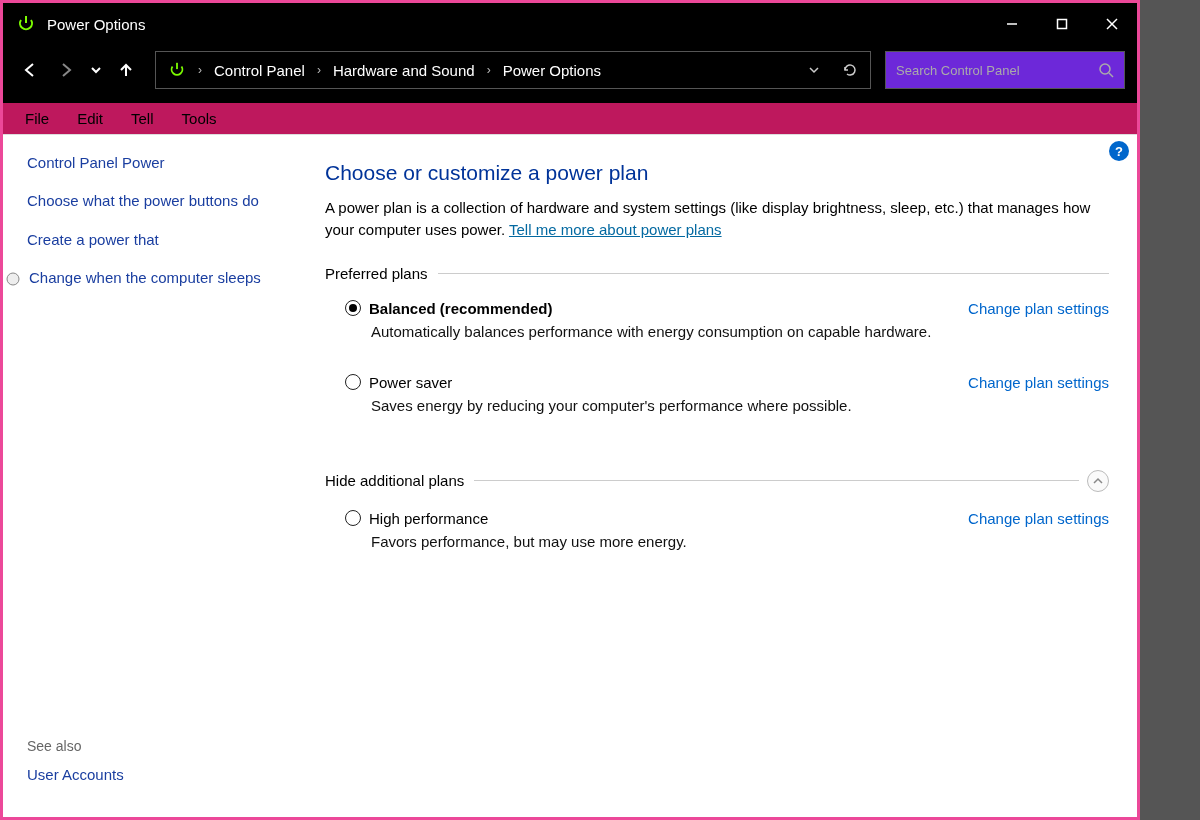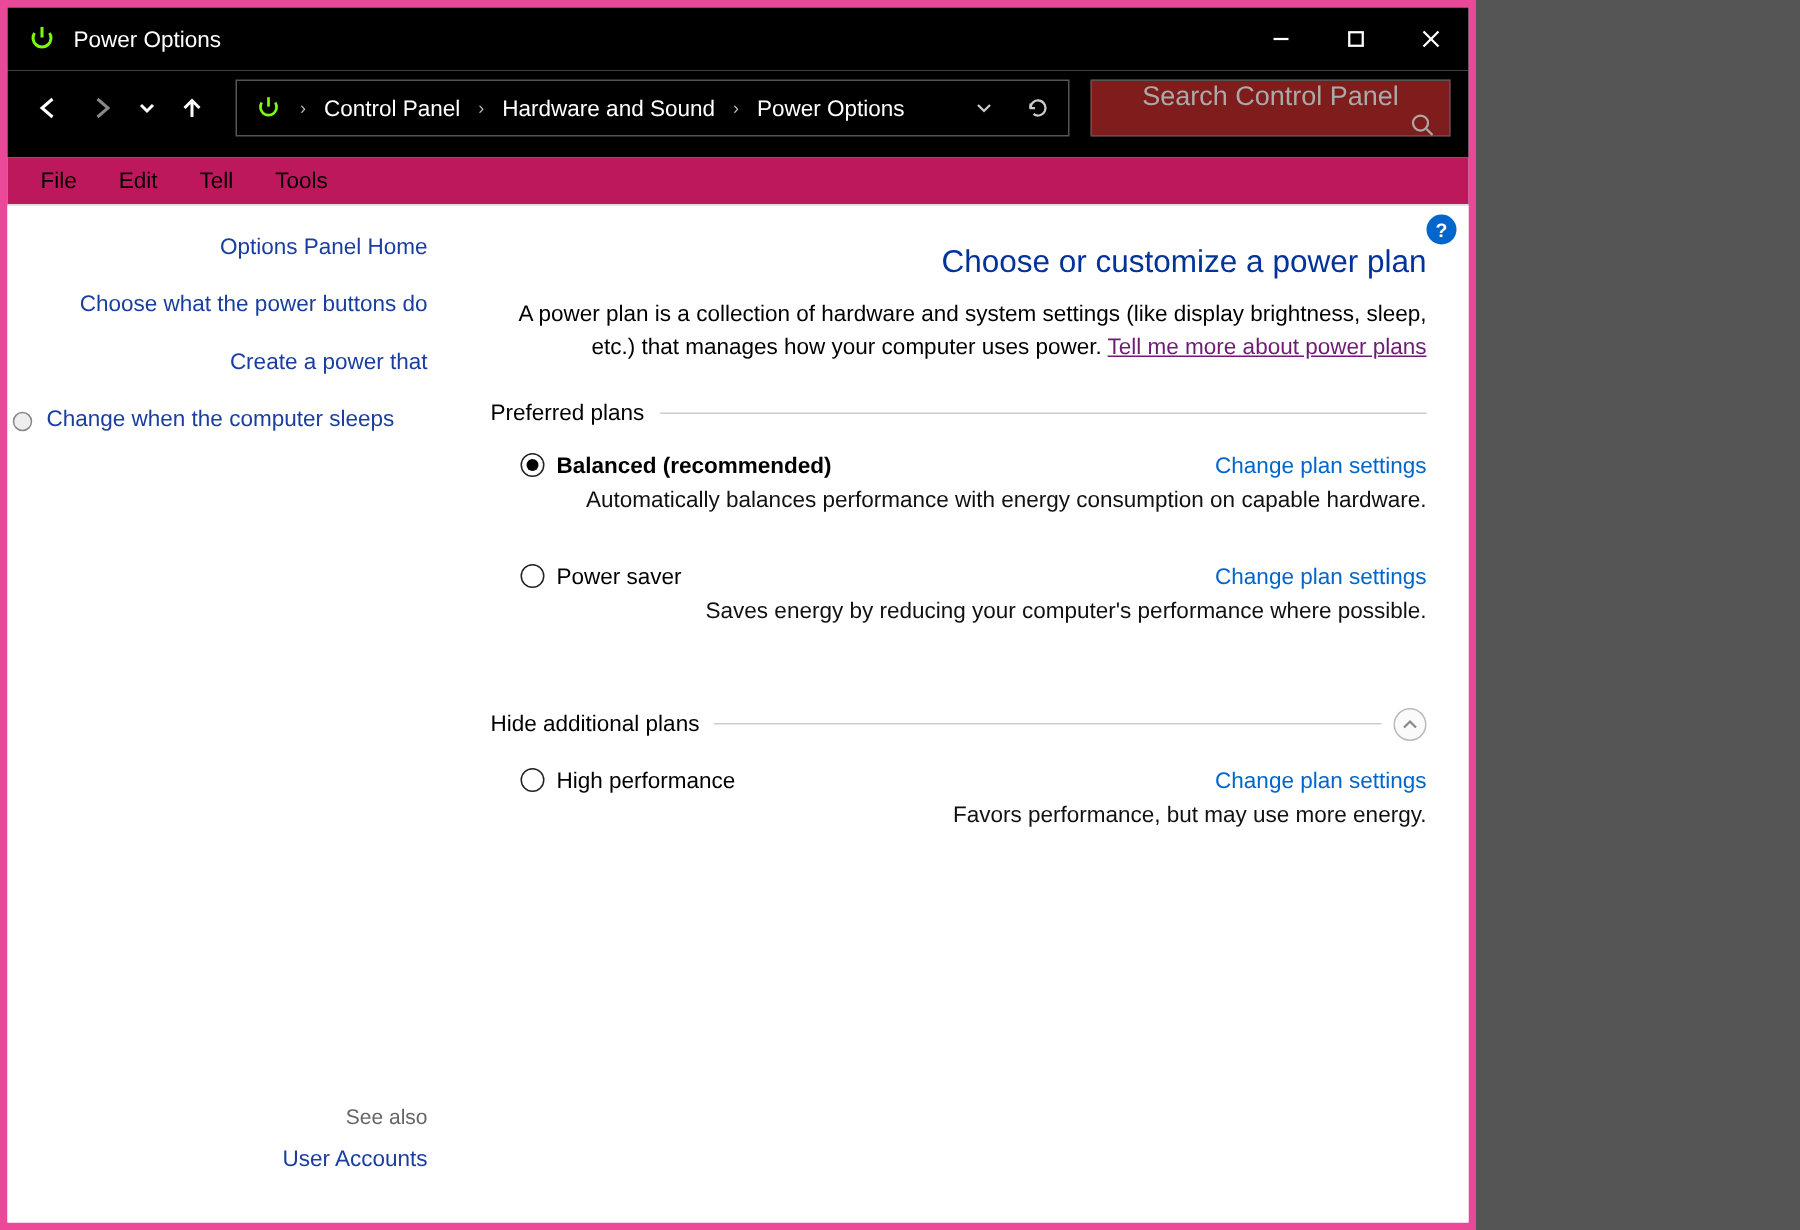--- a/index.html
+++ b/index.html
@@ -7,27 +7,26 @@
   body {
     font-family: "Segoe UI", Arial, sans-serif;
     font-size: 15px;
     color: #000;
     background: #555;
     width: 1200px;
     height: 820px;
     overflow:hidden;
   }
   .window {
-    width: 984px;
+    width: 1140px;
     height: 820px;
     background: #fff;
-    border: 5px solid #ec4899;
+    border: 3px solid #ec4899;
     display:flex;
     flex-direction:column;
-    text-align:right;
   }
   
   .titlebar {
     background:#000;
     color:#fff;
     height:42px;
     display:flex;
     align-items:center;
     padding-left:12px;
   }
@@ -71,23 +70,22 @@
   .addrbar .rightctrls { margin-left:auto; display:flex; align-items:center; gap:4px; }
   .addrbar .rightctrls .rctl { width:32px; height:30px; display:flex; align-items:center; justify-content:center;}
   .searchbox {
     width:240px;
     height:38px;
     border:1px solid #555;
     display:flex;
     align-items:center;
     padding:0 10px;
     color:#aaa;
-    font-size:18px;
-    background:#7f1d1d;
-    flex-direction:column;
+    font-size:13px;
+    background:#6d28d9;
   }
   .searchbox .mg { margin-left:auto; }
   
   .menubar {
     background:#be185d;
     border-bottom:1px solid #ddd;
     height:32px;
     display:flex;
     align-items:center;
     padding:0 10px;
@@ -148,21 +146,21 @@
     flex:1;
     padding:18px 28px 10px 22px;
   }
   .page-title {
     color:#003399;
     font-size:21px;
     margin:8px 0 12px 0;
     font-weight:400;
   }
   .desc { font-size:15px; line-height:1.45; }
-  .desc a { color:#701a75; text-decoration:underline; }
+  .desc a { color:#0369a1; text-decoration:underline; }
   .legend-row {
     display:flex;
     align-items:center;
     margin-top:24px;
     margin-bottom:10px;
   }
   .legend-row .lbl { font-size:15px; padding-right:10px; color:#000; }
   .legend-row .line { flex:1; border-top:1px solid #ccc; height:0; }
   .legend-row .coll {
     width:22px; height:22px; border:1px solid #bbb; border-radius:50%;
@@ -291,21 +289,21 @@
     <span class="mitem">File</span>
     <span class="mitem">Edit</span>
     <span class="mitem">Tell</span>
     <span class="mitem">Tools</span>
   </div>
 
   <div class="content">
     <div class="help-qm">?</div>
 
     <div class="sidebar">
-      <a class="s-link" href="#">Options Panel Home</a>
+      <a class="s-link" href="#">Control Panel Power</a>
       <a class="s-link" href="#">Choose what the power buttons do</a>
       <a class="s-link" href="#">Create a power that</a>
 
 
       <div class="s-row s-block">
         <span class="s-row-icon">
           <svg width="16" height="16" viewBox="0 0 16 16">
               <circle cx="8" cy="8" r="6" fill="#eee" stroke="#888" stroke-width="1"></circle>
               <path d="M8 2 A6 6 0 0 1 8 14 A4 4 0 0 0 8 2" fill="#3a4a7a"></path>
             </svg>

